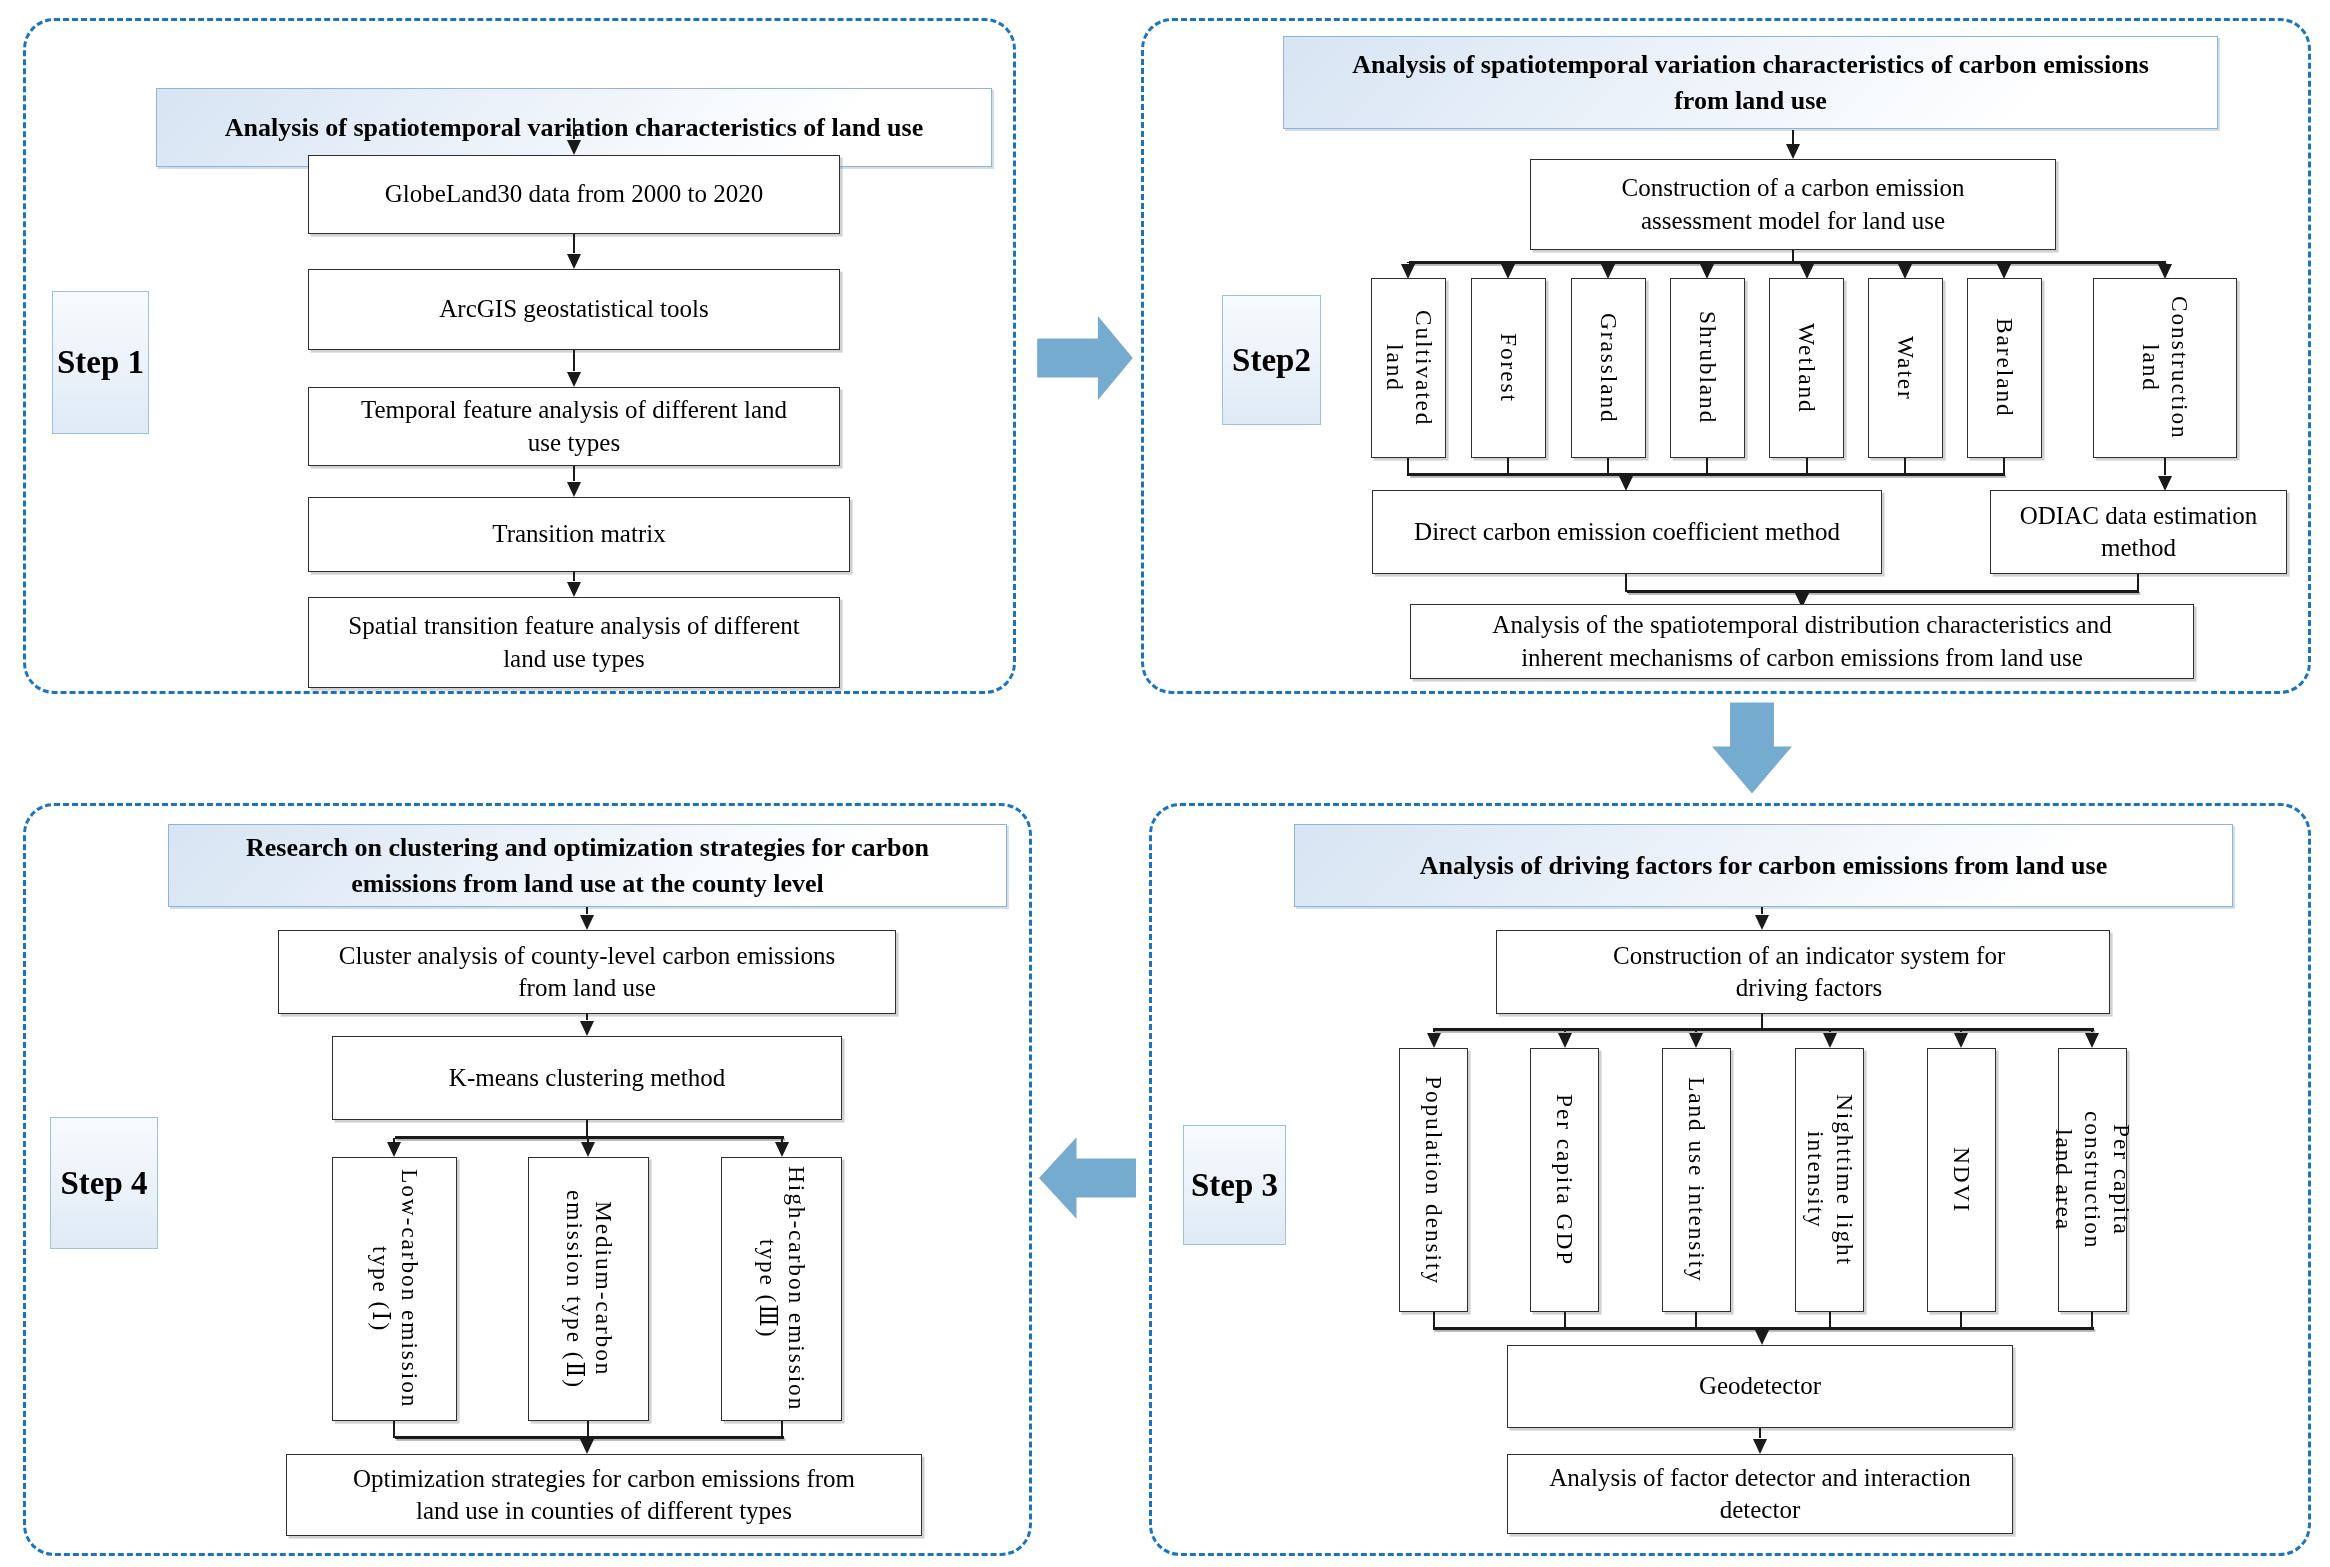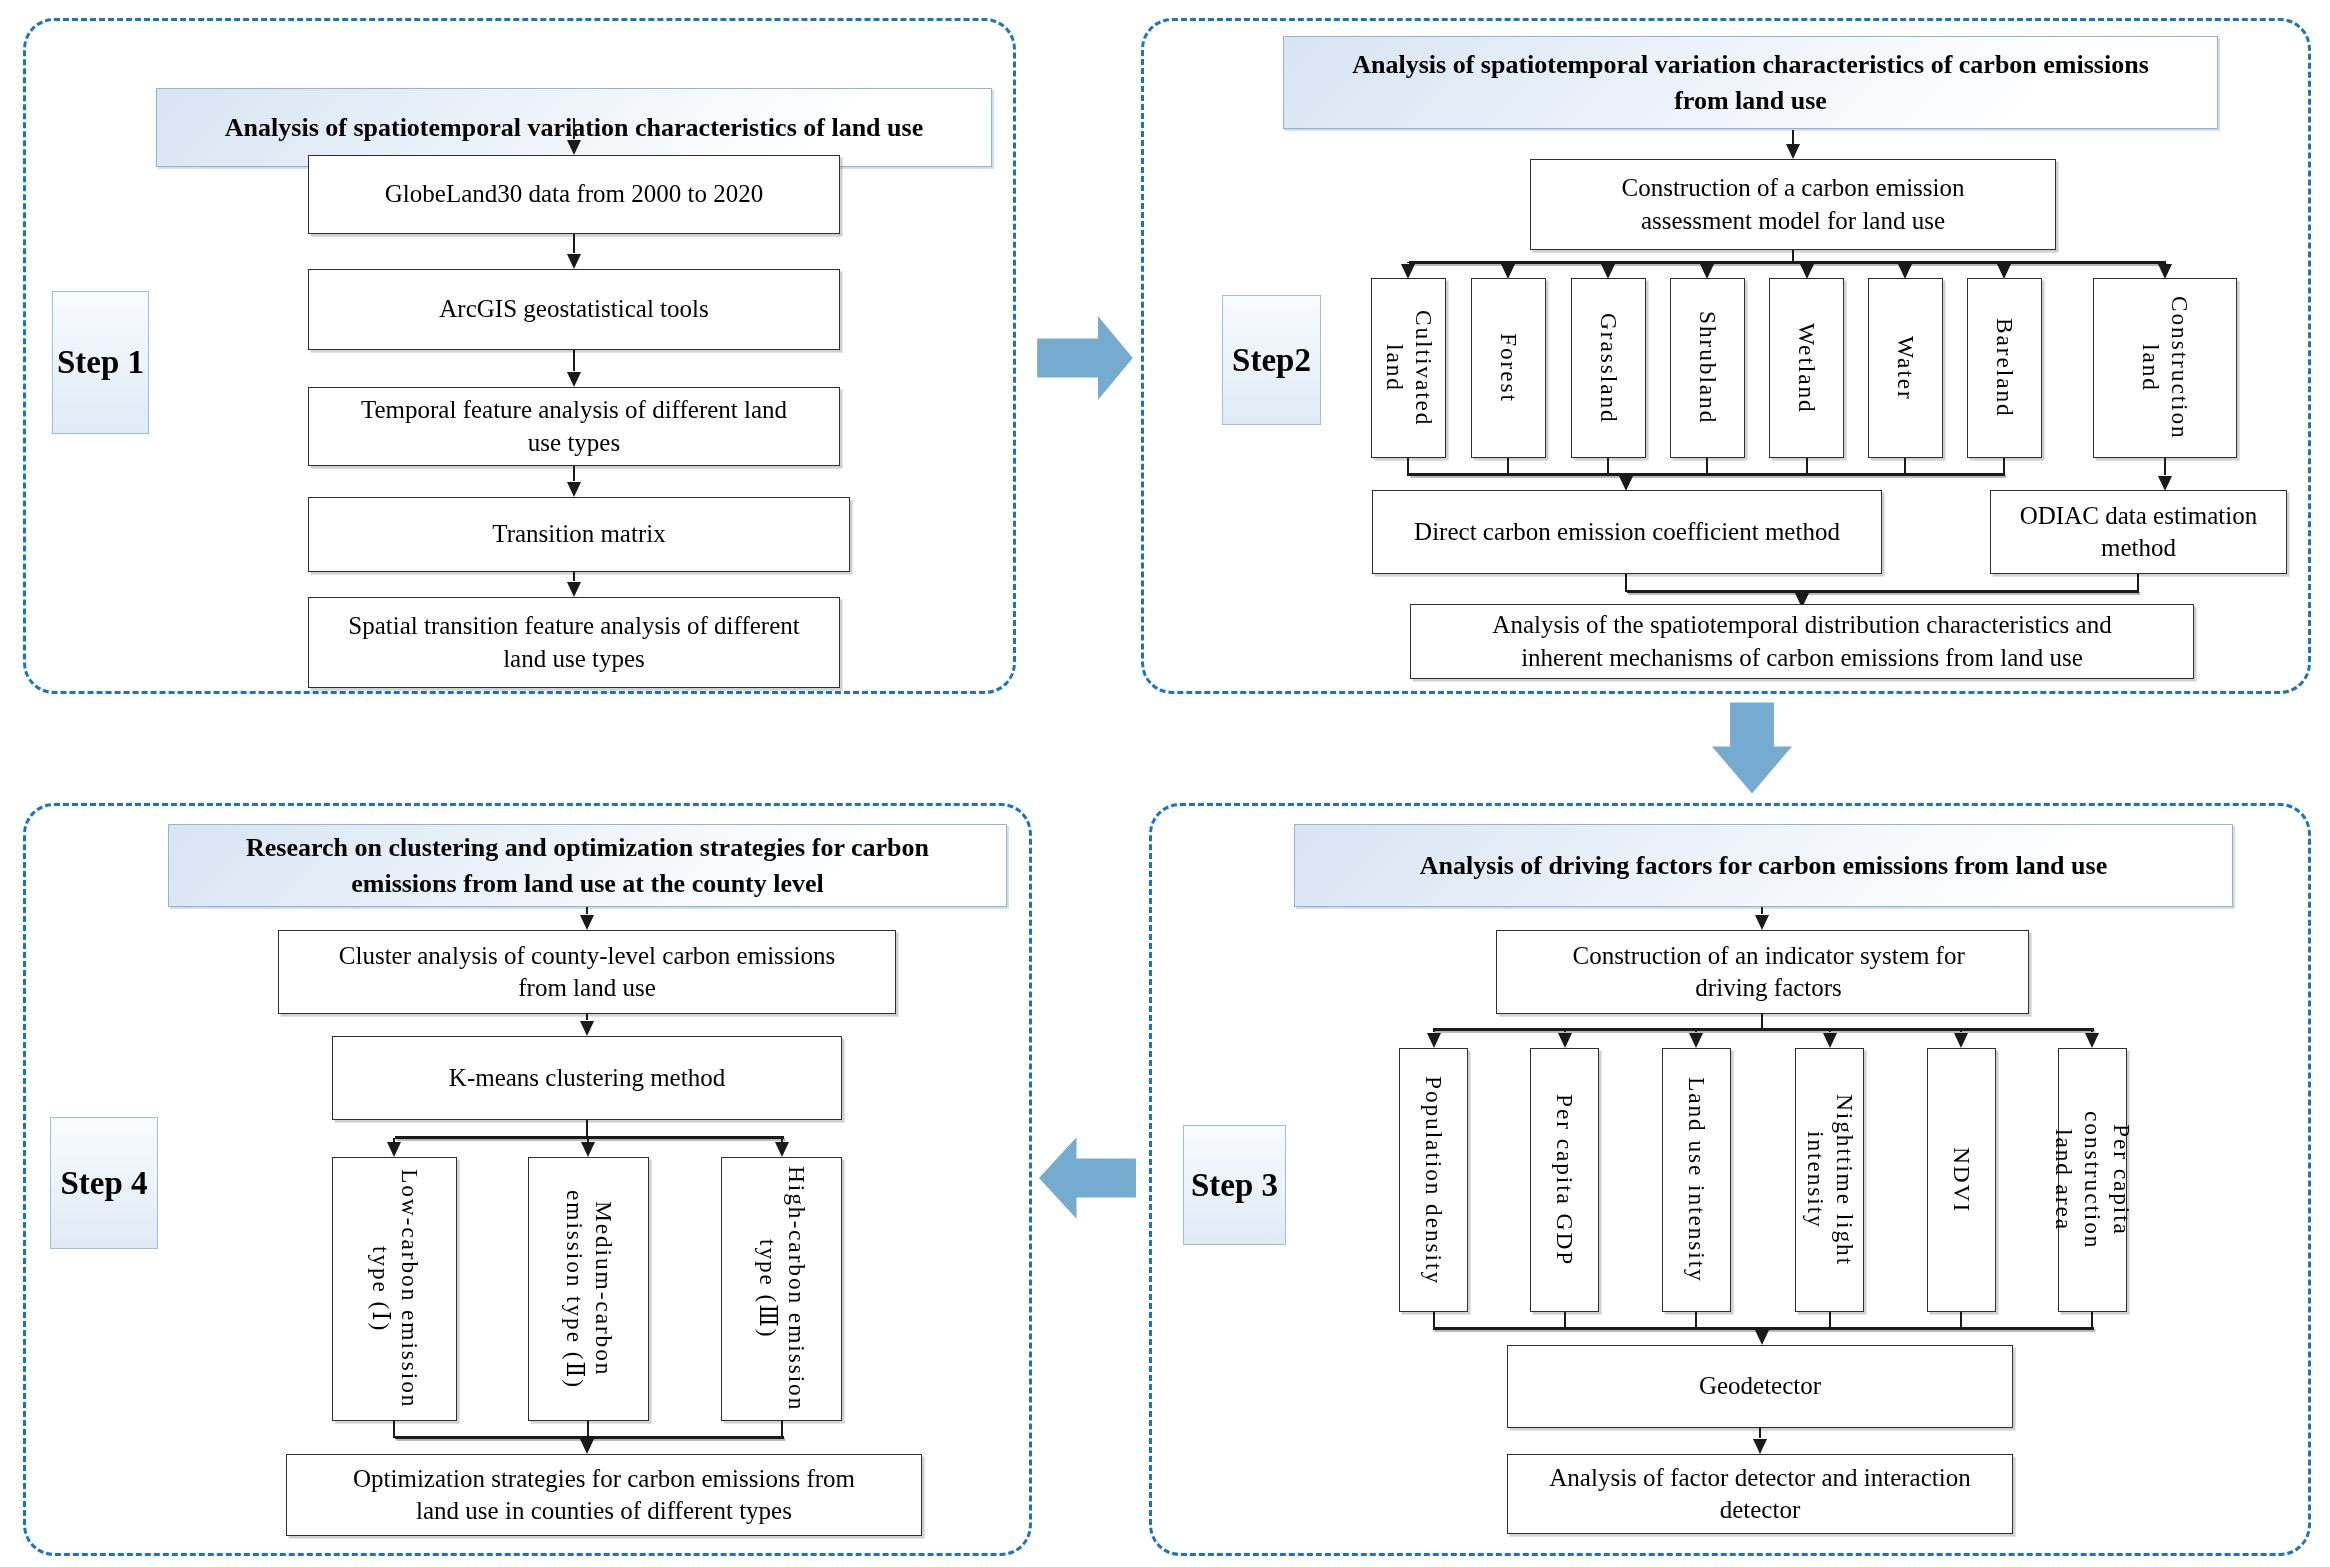--- a/index.html
+++ b/index.html
@@ -96,21 +96,21 @@
 <div class="hline thick" style="left:1627px;top:590px;width:512px;height:2.6px;"></div>
 <div class="arr" style="left:1801px;top:591px;height:1.3px;"></div>
 <div class="fbox" style="left:1410px;top:604px;width:784px;height:75px;">Analysis of the spatiotemporal distribution characteristics and
 inherent mechanisms of carbon emissions from land use</div>
 
 <div class="panel" style="left:1149px;top:803px;width:1162px;height:753px;"></div>
 <div class="tbox" style="left:1294px;top:824px;width:939px;height:83px;">Analysis of driving factors for carbon emissions from land use</div>
 <div class="step" style="left:1183px;top:1125px;width:103px;height:120px;">Step 3</div>
 
 <div class="arr" style="left:1761px;top:907px;height:7.1px;"></div>
-<div class="fbox" style="left:1496px;top:930px;width:533px;height:84px;padding-left:20px;">Construction of an indicator system for
+<div class="fbox" style="left:1496px;top:930px;width:614px;height:84px;padding-left:20px;">Construction of an indicator system for
 driving factors</div>
 
 <div class="vline" style="left:1761px;top:1013px;width:1.9px;height:15.6px;"></div>
 <div class="hline thick" style="left:1433px;top:1028px;width:661px;height:3.2px;"></div>
 <div class="arr" style="left:1433px;top:1029px;height:3.2px;"></div>
 <div class="arr" style="left:1564px;top:1029px;height:3.2px;"></div>
 <div class="arr" style="left:1695px;top:1029px;height:3.2px;"></div>
 <div class="arr" style="left:1829px;top:1029px;height:3.2px;"></div>
 <div class="arr" style="left:1960px;top:1029px;height:3.2px;"></div>
 <div class="arr" style="left:2091px;top:1029px;height:3.2px;"></div>

